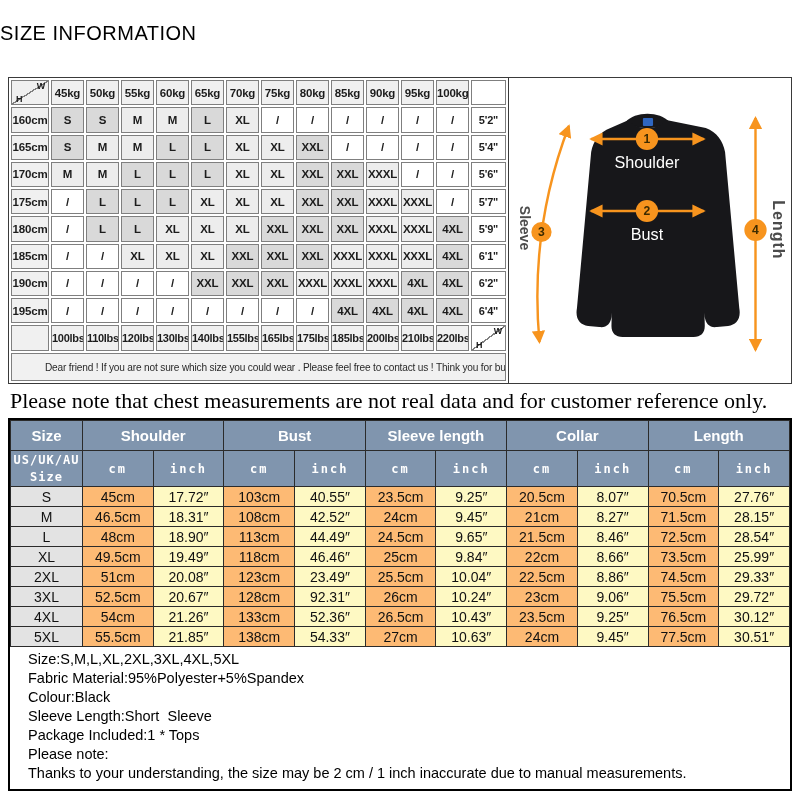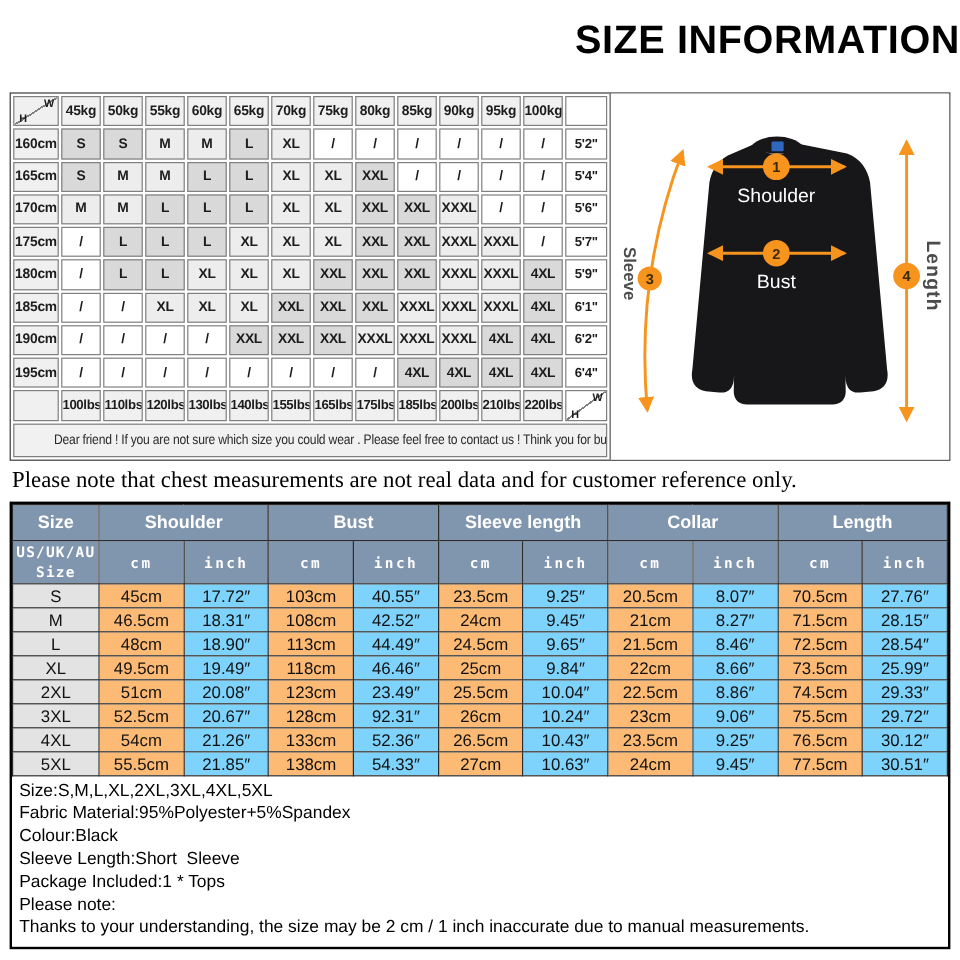--- a/index.html
+++ b/index.html
@@ -1,18 +1,18 @@
 <!DOCTYPE html>
 <html><head>
 <meta charset="utf-8">
 <style>
   * { box-sizing: border-box; margin: 0; padding: 0; }
   html,body { background:#fff; }
   body { width:800px; height:800px; overflow:hidden; font-family:"Liberation Sans",sans-serif; color:#000; }
-  .title { text-align:right; font-size:33px; line-height:34px; font-weight:bold; letter-spacing:.5px; padding:16px 0 27px; }
+  .title { text-align:left; font-size:20px; line-height:34px; font-weight:normal; letter-spacing:.5px; padding:16px 0 27px; }
 
   
   .top-section { display:flex; margin:0 8px; height:307px; border:1px solid #3a3a3a; background:#fff; }
   table.matrix { border-collapse:separate; border-spacing:2px; width:500px; min-width:500px; table-layout:fixed; border-right:1px solid #3a3a3a; }
   .matrix td { border:1px solid #7f7f7f; text-align:center; vertical-align:middle; font-size:11.5px; letter-spacing:-.2px; font-weight:bold; color:#1c1c1c; height:24px; overflow:hidden; white-space:nowrap; }
   .matrix td.hd  { background:#f0f0f0; }
   .matrix td.dk  { background:#d9d9d9; }
   .matrix td.lt  { background:#ededed; }
   .matrix td.wh  { background:#ffffff; }
   .matrix td.ft  { background:#ffffff; font-size:11px; }
@@ -21,34 +21,34 @@
   .matrix td.note-row span { display:inline-block; font-size:11.5px; white-space:nowrap; transform:scaleX(.88); transform-origin:center; color:#2a2a2a; }
   .matrix td.corner { position:relative; }
   .matrix td.corner::before { content:""; position:absolute; inset:0;
       background:linear-gradient(to bottom right, transparent calc(50% - .7px), #7f7f7f calc(50% - .7px), #7f7f7f calc(50% + .7px), transparent calc(50% + .7px)); }
   .matrix .cw { position:absolute; top:0;  right:3px; font-size:9px; font-weight:bold; }
   .matrix .ch { position:absolute; bottom:0; left:4px; font-size:9px; font-weight:bold; }
   .shirt-panel { flex:1; position:relative; background:#fff; }
   .shirt-panel svg { position:absolute; inset:0; width:100%; height:100%; }
 
   
-  .red-note { font-family:"Liberation Serif",serif; font-size:19px; line-height:24px; margin:5px 10px; white-space:nowrap; }
+  .red-note { font-family:"Liberation Serif",serif; font-size:22px; line-height:24px; margin:5px 10px; white-space:nowrap; }
 
   
   .bottom-section { margin:0 8px; border:2px solid #000; background:#fff; }
   table.measure { width:100%; border-collapse:collapse; table-layout:fixed; text-align:center;border-radius:32px; }
   .measure th, .measure td { border:1px solid #2b2b2b; overflow:hidden; white-space:nowrap; }
   .measure .grp  { background:#8095ae; color:#fff; font-size:15px; font-weight:bold; height:30px; }
   .measure .unit { background:#8095ae; color:#fff; font-family:"DejaVu Sans Mono",monospace; font-size:12px; font-weight:bold; letter-spacing:2px; height:36px; }
   .measure .szhdr { letter-spacing:1px; font-size:12px; line-height:1.35;margin-left:43px; }
   .measure td { font-size:14px; height:20px; color:#111; }
   .measure td.sz   { background:#e3e3e3; }
   .measure td.cm   { background:#fdba74; }
-  .measure td.inch { background:#7dd3fc;margin-top:32px; }
-  .details { padding:3px 6px 6px; font-size:14.5px; line-height:19px; }
+  .measure td.inch { background:#fef9c3;margin-top:32px; }
+  .details { padding:3px 18px 6px; font-size:14.5px; line-height:19px; }
   .details div { white-space:pre; }
 </style>
 </head>
 <body>
 
 <div class="page">
 
   <div class="title">SIZE INFORMATION</div>
 
   <div class="top-section">

